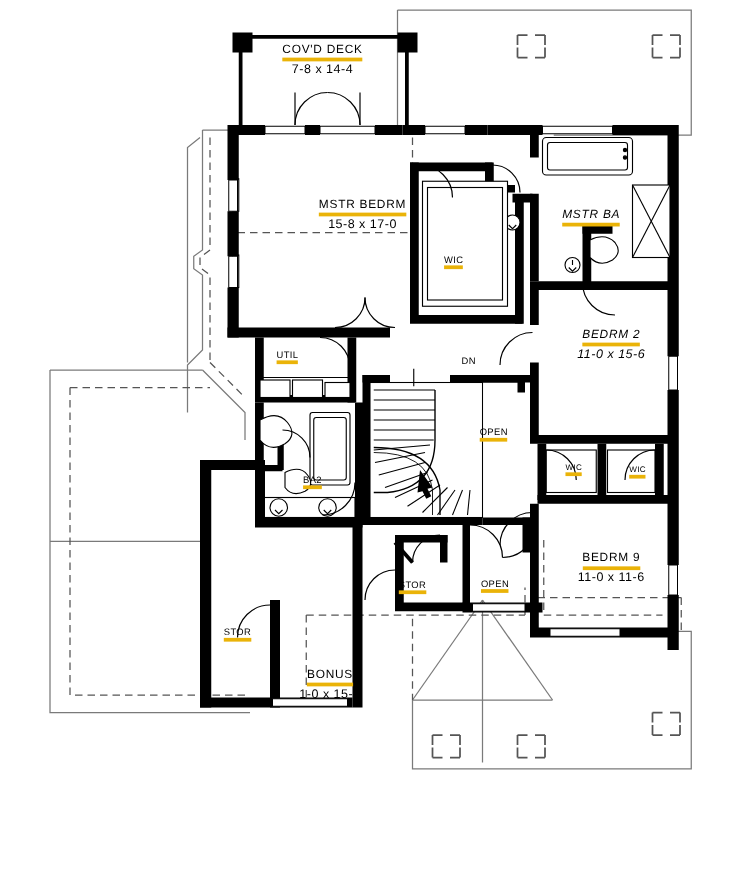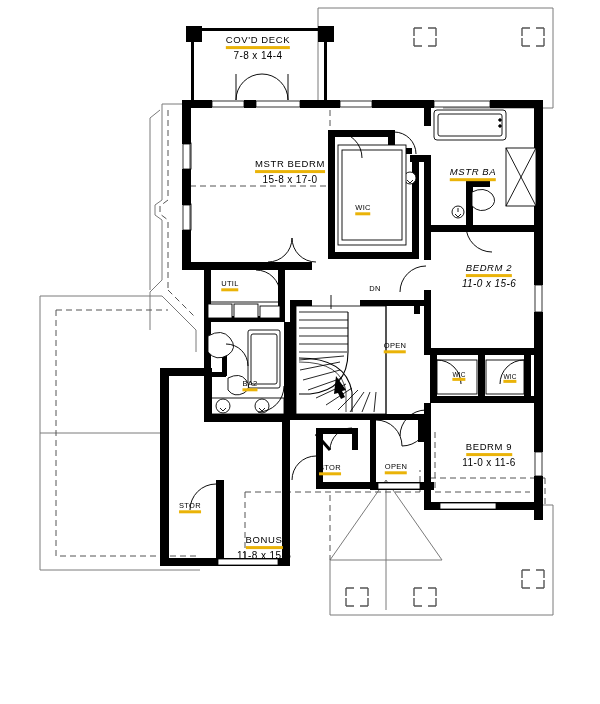--- a/index.html
+++ b/index.html
@@ -412,21 +412,21 @@
         <span class="rm-name">WIC</span>
       </div>
       <div class="rm-label rm-small" style="left: 190px; top: 508px;">
         <span class="rm-name">STOR</span>
       </div>
       <div class="rm-label rm-small" style="left: 330px; top: 470px;">
         <span class="rm-name">STOR</span>
       </div>
       <div class="rm-label " style="left: 264px; top: 548px;">
         <span class="rm-name">BONUS</span>
-        <span class="rm-dim">11-8 x 15-6</span>
+        <span class="rm-dim">1-0 x 15-6</span>
       </div>
       <div class="rm-label rm-small rm-plain" style="left: 331px; top: 289px; margin-left: 44px;">
         <span class="rm-name">DN</span>
       </div>
       <div class="rm-label rm-small" style="left: 395px; top: 348px;">
         <span class="rm-name">OPEN</span>
       </div>
       <div class="rm-label rm-small" style="left: 396px; top: 469px;">
         <span class="rm-name">OPEN</span>
       </div>

